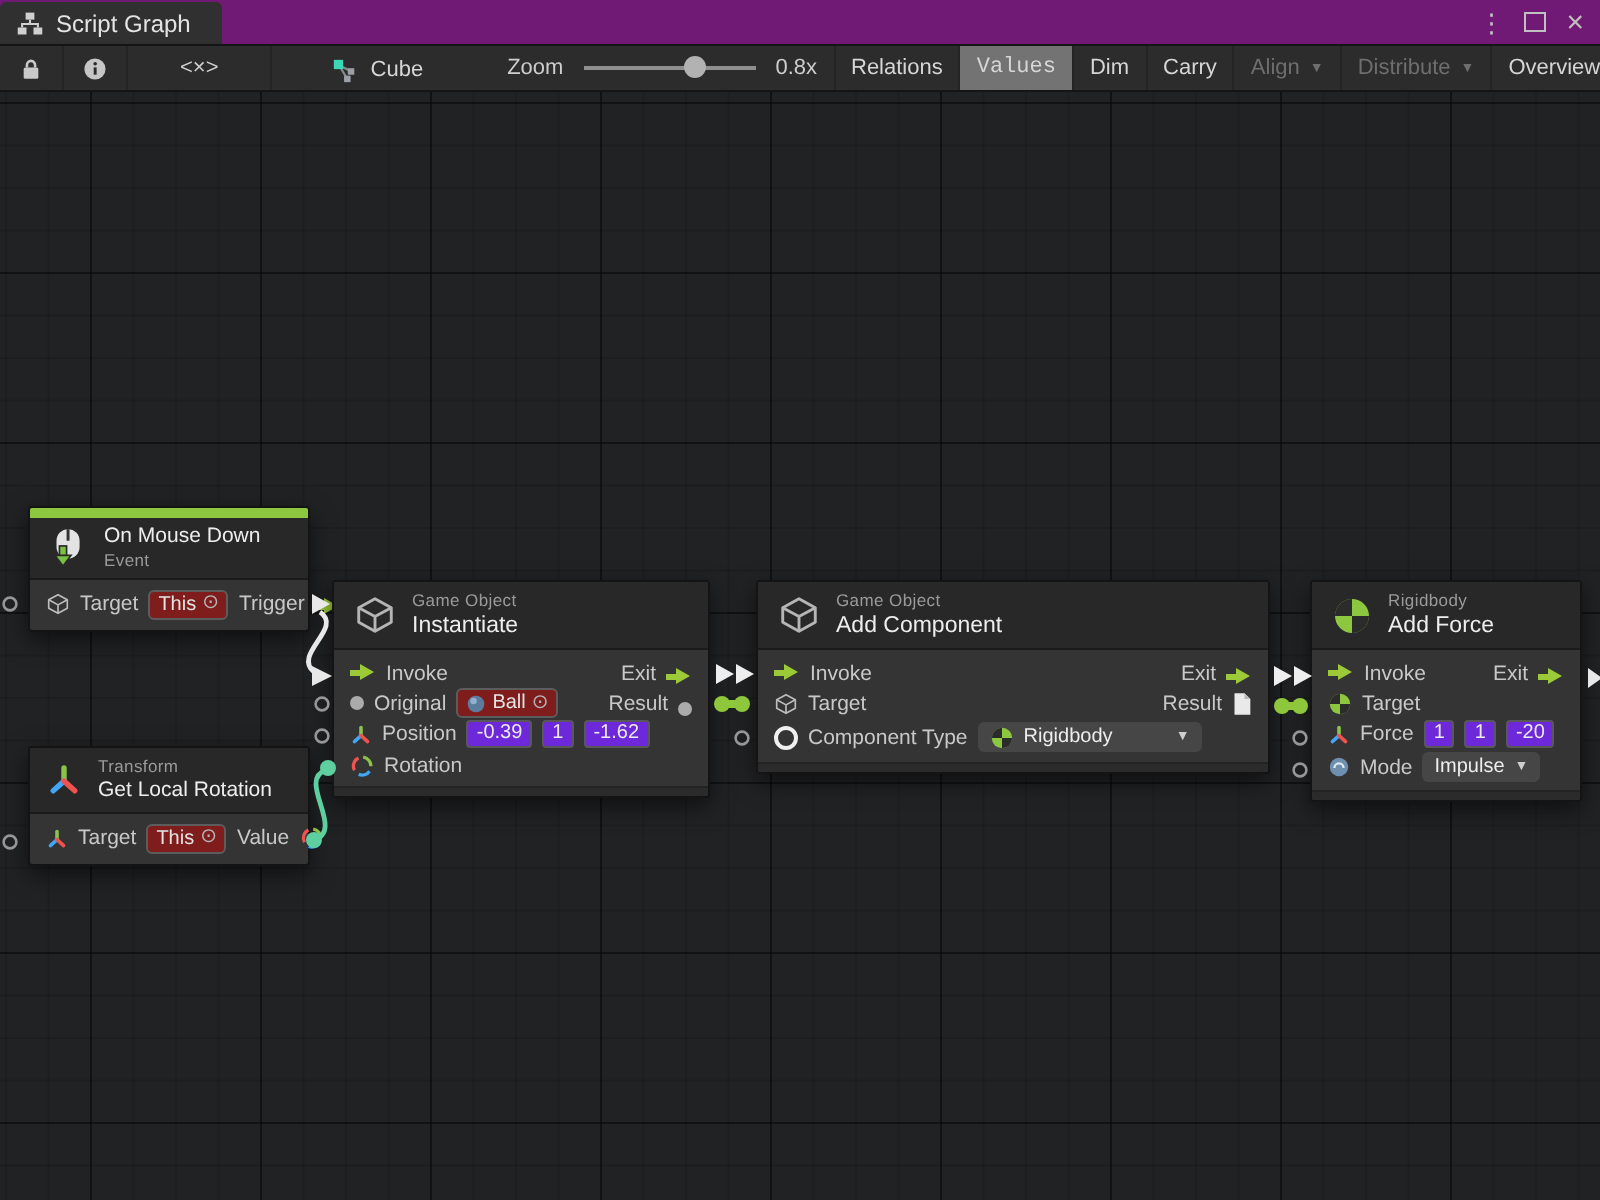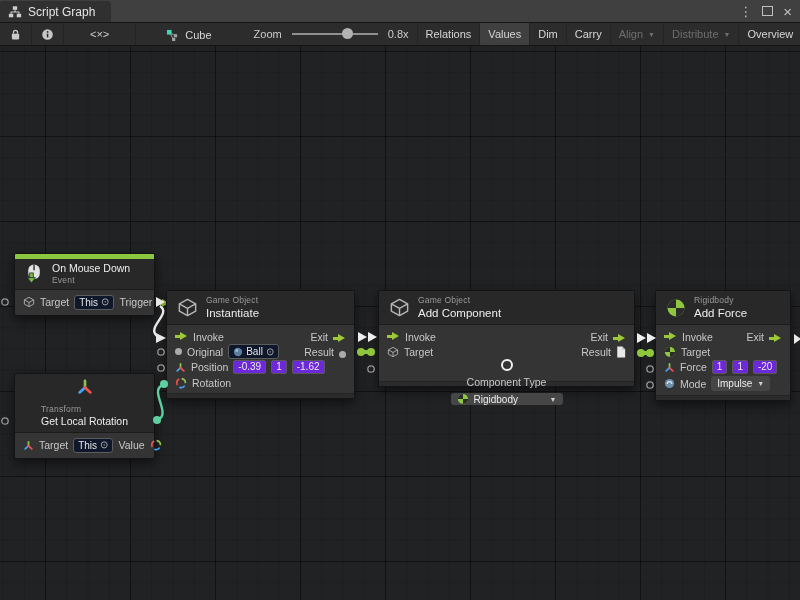--- a/index.html
+++ b/index.html
@@ -2,32 +2,32 @@
 <html><head>
 <meta charset="utf-8">
 <style>
   html,body{margin:0;padding:0;}
   body{
     width:800px;height:600px;overflow:hidden;position:relative;
     background:#212224;font-family:"Liberation Sans",sans-serif;
     -webkit-font-smoothing:antialiased;
   }
   
-  .tabstrip{position:absolute;top:0;left:0;right:0;height:22px;background:#404040;display:flex;align-items:stretch;z-index:20;}
+  .tabstrip{position:absolute;top:0;left:0;right:0;height:22px;background:#701a75;display:flex;align-items:stretch;z-index:20;}
   .tab{display:flex;align-items:center;gap:6px;background:#303030;margin-top:1px;padding:0 16px 0 8px;border-radius:3px 3px 0 0;font-size:12px;color:#e4e4e4;}
   .win-controls{margin-left:auto;display:flex;align-items:center;gap:10px;padding-right:8px;color:#c0c0c0;}
   .kebab{font-size:13px;line-height:1;}
   .maxbox{width:9px;height:8px;border:1.5px solid #c0c0c0;display:inline-block;}
   .closex{font-size:15px;line-height:1;}
   
   .toolbar{position:absolute;top:22px;left:0;right:0;height:24px;background:#2c2c2c;border-top:1px solid #151515;border-bottom:1px solid #151515;display:flex;align-items:stretch;font-size:11px;color:#d6d6d6;z-index:20;box-sizing:border-box;}
   .tbtn{display:flex;align-items:center;justify-content:center;padding:0 8px;border-right:1px solid #242424;cursor:default;}
   .tbtn.icon-btn{padding:0 9px;}
   .tbtn.wide{padding:0 26px;}
-  .tbtn.active{background:#404040;}
+  .tbtn.active{background:#737373;font-family:Liberation Mono, monospace;}
   .tbtn.disabled{color:#6e6e6e;}
   .caret{font-size:7px;margin-left:5px;line-height:1;}
   .crumb{display:flex;align-items:center;gap:6px;margin-left:22px;padding:12px 8px;}
   .zoomgrp{display:flex;align-items:center;margin-left:34px;}
   .zoomlabel{color:#cdcdcd;}
   .slider{width:86px;height:2px;background:#8f8f8f;position:relative;margin:0 10px;align-self:center;}
   .knob{position:absolute;left:58%;top:-5px;width:11px;height:11px;border-radius:50%;background:#b2b2b2;}
   .zoomval{color:#cdcdcd;margin-right:8px;text-align:center;}
   .rgroup{margin-left:auto;display:flex;align-items:stretch;}
   .rgroup .tbtn{border-left:1px solid #242424;border-right:none;}
@@ -57,21 +57,21 @@
   .right{margin-left:auto;display:flex;align-items:flex-end;gap:5px;}
   .nfoot{height:4px;background:#2b2b2b;border-top:1px solid #232323;border-radius:0 0 2px 2px;}
   .lbl{color:#c8c8c8;}
   
   .garrow{position:relative;width:13px;height:9px;flex:0 0 auto;display:inline-block;}
   .garrow::before{content:"";position:absolute;left:0;top:3px;width:6px;height:3px;background:#9bc938;}
   .garrow::after{content:"";position:absolute;left:5px;top:0;width:0;height:0;
     border-left:7px solid #9bc938;border-top:4.5px solid transparent;border-bottom:4.5px solid transparent;}
   .dot{width:7px;height:7px;border-radius:50%;background:#ababab;flex:0 0 auto;display:inline-block;}
   .ring{width:8px;height:8px;border-radius:50%;border:2px solid #f0f0f0;flex:0 0 auto;display:inline-block;box-sizing:content-box;}
-  .pill{display:inline-flex;align-items:center;gap:3px;background:#0f172a;border:1px solid #5c5c5c;border-radius:3px;padding:0 4px;height:13px;font-size:10px;color:#e4e4e4;}
+  .pill{display:inline-flex;align-items:center;gap:3px;background:#7f1d1d;border:1px solid #5c5c5c;border-radius:3px;padding:0 4px;height:13px;font-size:10px;color:#e4e4e4;}
   .scope{color:#b5b5b5;font-size:10px;line-height:1;}
   .vbox{background:#6d28d9;border:1px solid #585858;border-radius:2px;padding:0 4px;height:12px;line-height:12px;font-size:10px;color:#eaeaea;display:inline-block;}
   .dd{display:inline-flex;align-items:center;gap:5px;background:#464646;border-radius:3px;height:15px;padding:0 6px;font-size:10px;color:#ededed;}
   .dd .caret{color:#cfcfcf;margin-left:auto;}
   .icon{flex:0 0 auto;display:inline-flex;}
   
   .wires{position:absolute;top:0;left:0;z-index:6;pointer-events:none;}
 </style>
 </head>
 <body>
@@ -202,21 +202,21 @@
       </span>
       <span class="right">
         <span class="lbl">Trigger</span>
         <span class="garrow"></span>
       </span>
     </div>
   </div>
 </div>
 
 <div class="node" style="left:14px;top:373px;width:141px;">
-  <div class="nhead" style="padding:4px 8px;flex-direction:column;">
+  <div class="nhead" style="padding:4px 8px;">
     <span class="icon">
       <svg viewBox="0 0 16 16" width="18" height="18">
           <g stroke-linecap="round" stroke-width="2.4" fill="none">
             <path d="M8 8.5V2.6" stroke="#8bc34a"></path>
             <path d="M8 8.5 3.2 12.8" stroke="#42a5f5"></path>
             <path d="M8 8.5 12.8 12.8" stroke="#ef5350"></path>
           </g>
         </svg>
     </span>
     <span class="tt">
@@ -366,21 +366,21 @@
       <span class="right">
         <span class="lbl">Result</span>
         <span class="icon">
           <svg viewBox="0 0 12 14" width="10" height="12">
               <path d="M1.5 0.5h6l3.5 3.5v9.5h-9.5z" fill="#e9e9e9"></path>
               <path d="M7.5 0.5v3.5H11z" fill="#b9b9b9"></path>
             </svg>
         </span>
       </span>
     </div>
-    <div class="row" style="height:19px;flex-direction:column;">
+    <div class="row" style="height:19px;">
       <span class="ring"></span>
       <span class="lbl">Component Type</span>
       <span class="dd" style="width:100px;">
         <span class="icon">
           <svg viewBox="0 0 16 16" width="12" height="12">
               <circle cx="8" cy="8" r="6.8" fill="#8dc63f"></circle>
               <path d="M8 8V1.2A6.8 6.8 0 0 0 1.2 8z" fill="#2b2b2b"></path>
               <path d="M8 8v6.8A6.8 6.8 0 0 0 14.8 8z" fill="#2b2b2b"></path>
             </svg>
         </span>

